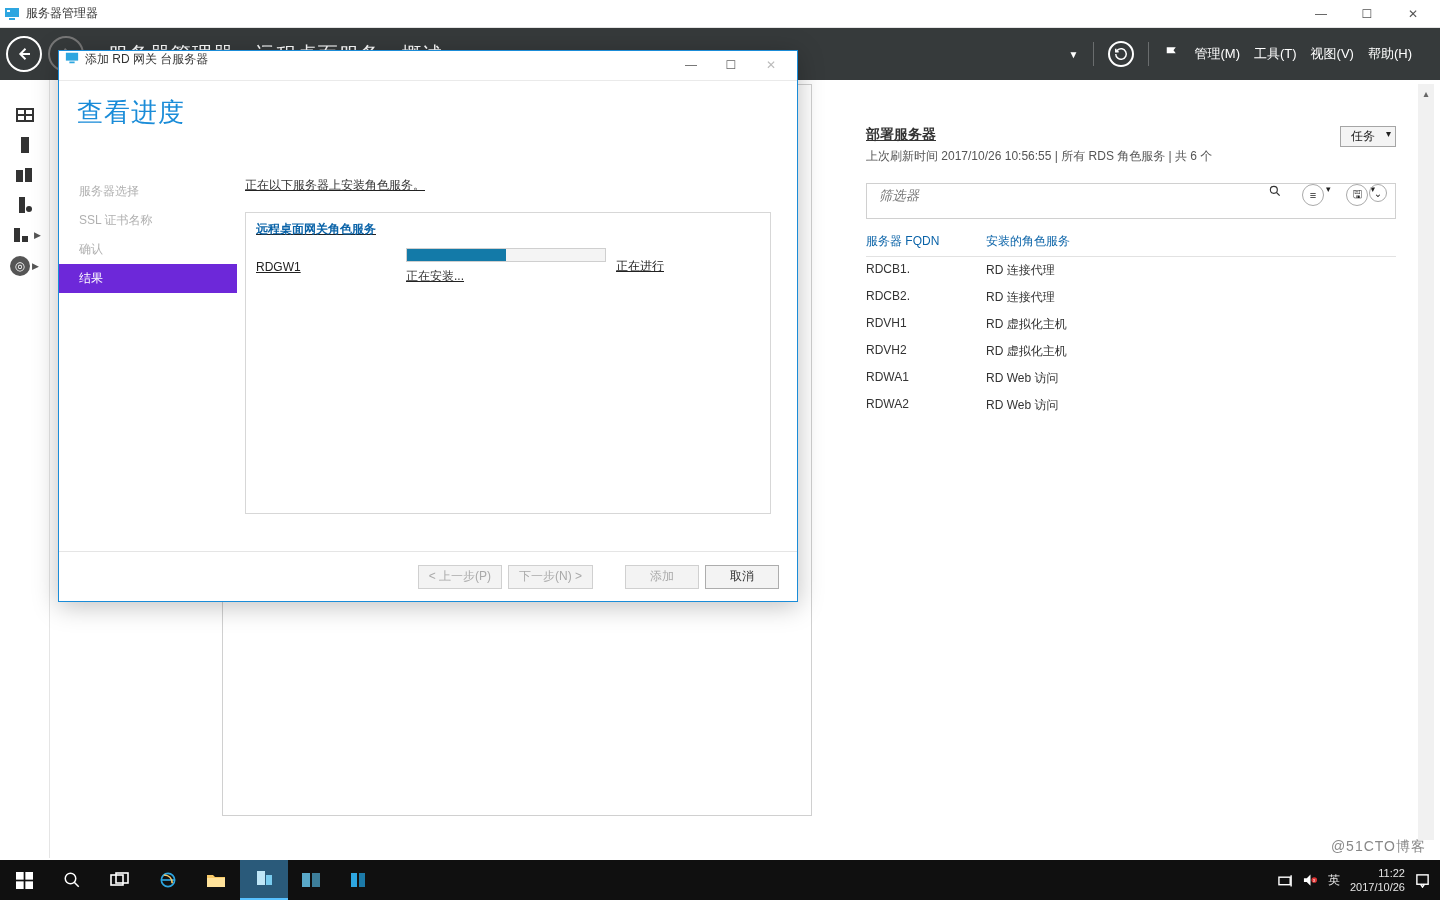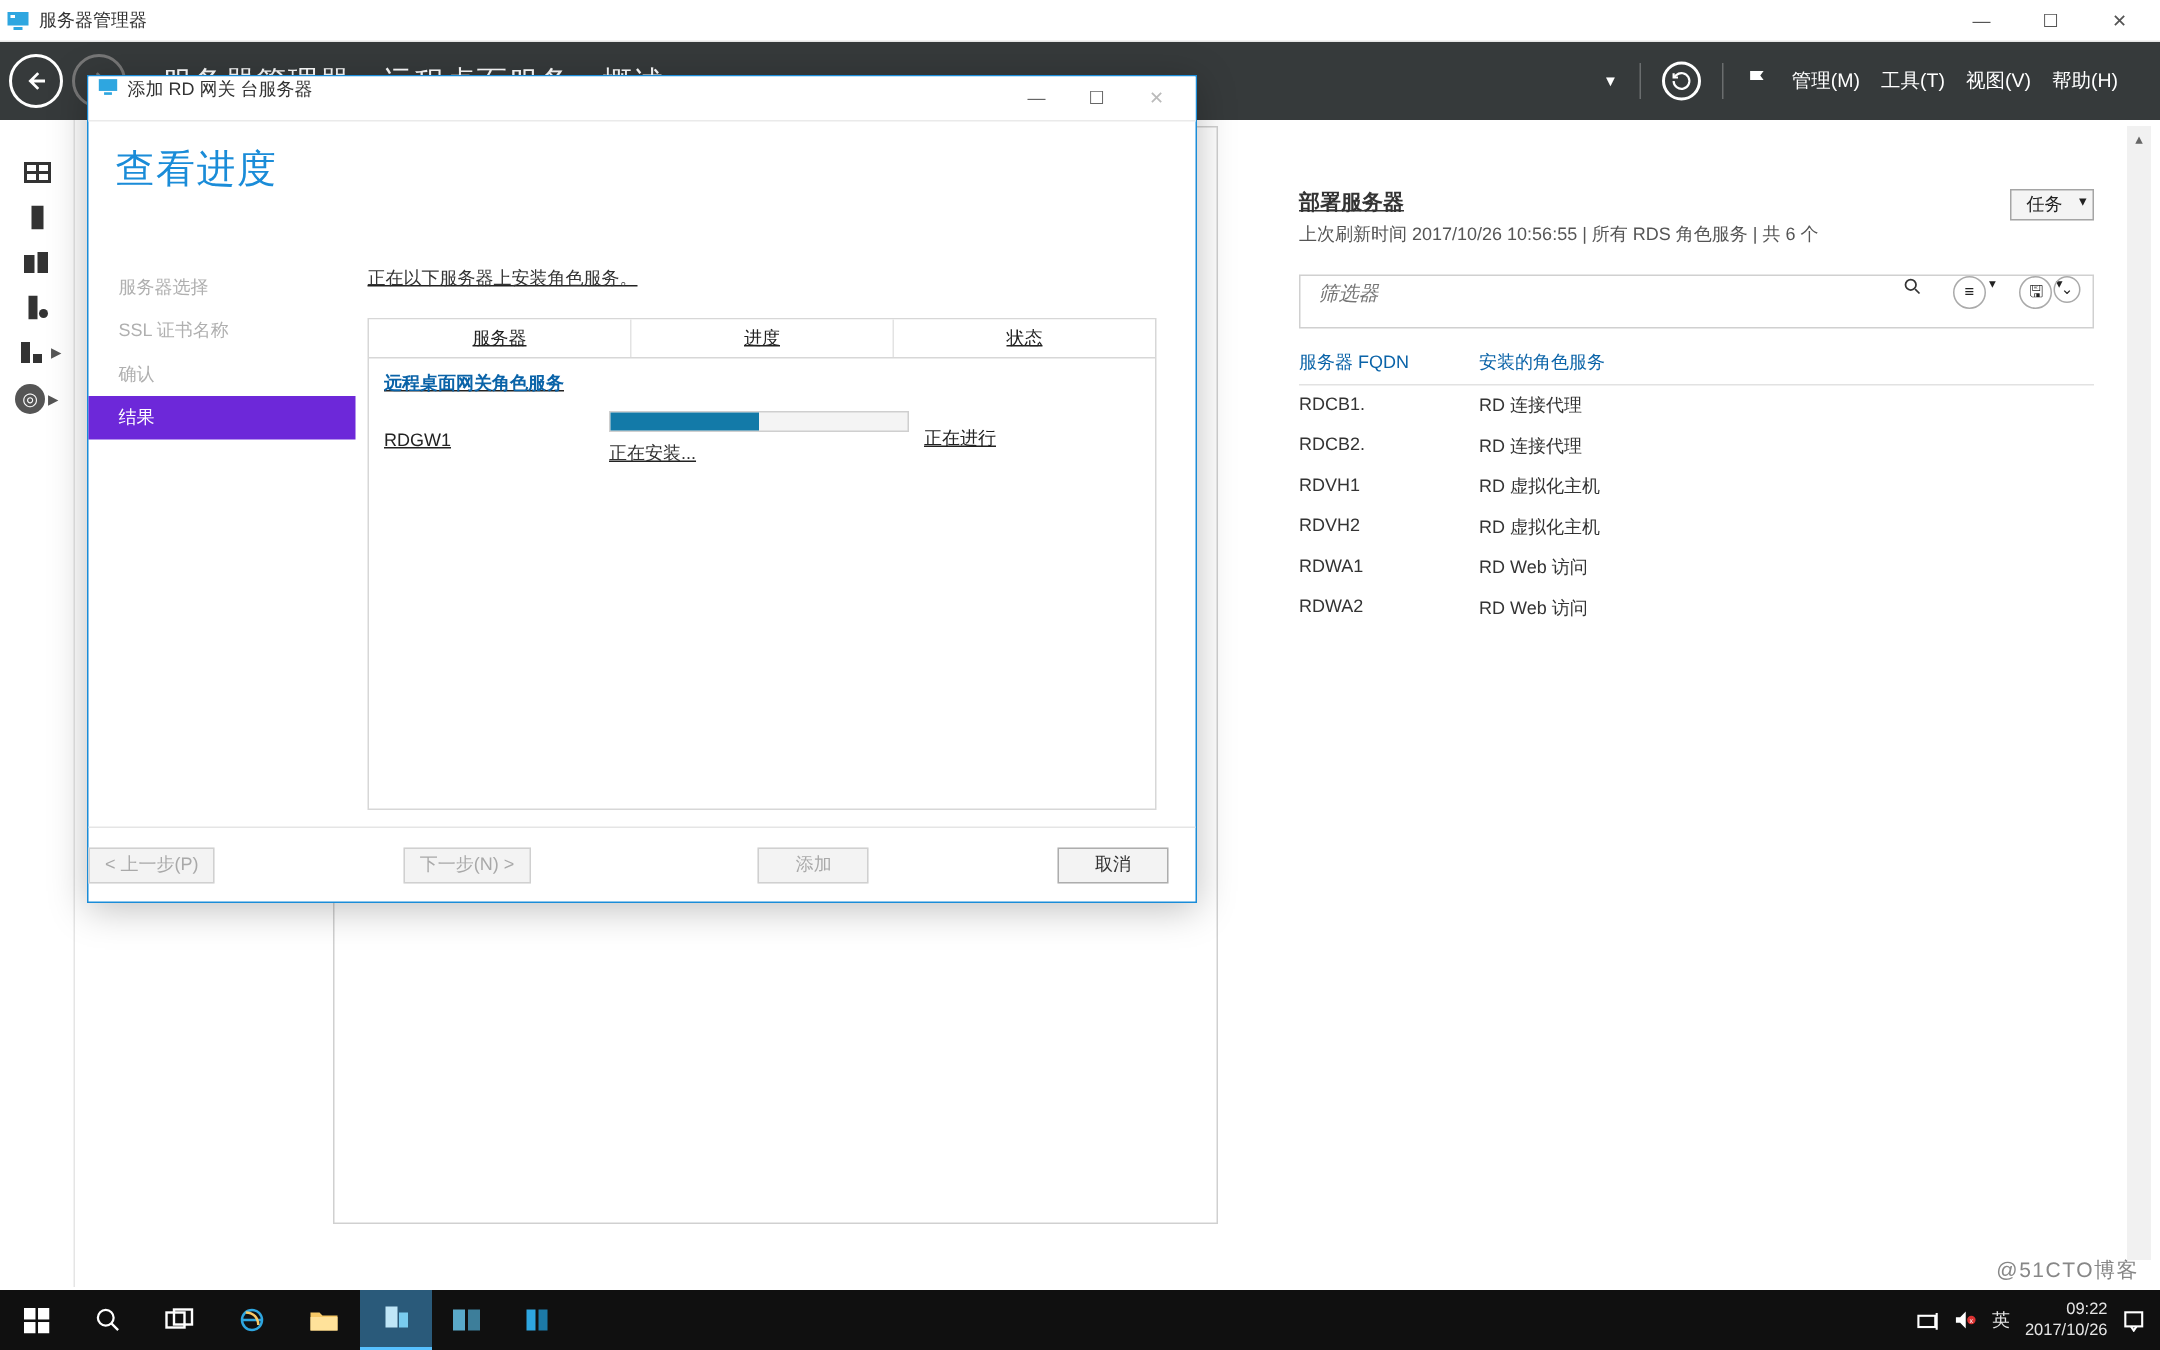--- a/index.html
+++ b/index.html
@@ -74,21 +74,21 @@
 .wizard .grid .ghead div:last-child{border-right:none;}
 .wizard .grid .gbody { height:300px; padding:8px 10px;}
 .wizard .grid .section-title { color:#0a63a8; font-size:12px; font-weight:600; margin-bottom:10px;}
 .wizard .grid .row { display:flex; align-items:center; font-size:12px;}
 .wizard .grid .row .col1{ width:150px;}
 .wizard .grid .row .col2{ width:210px; display:flex; flex-direction:column; gap:6px;}
 .wizard .grid .row .progress { width:200px; height:14px; border:1px solid #cfcfcf; background:#f4f4f4; position:relative;}
 .wizard .grid .row .progress .bar { position:absolute; left:0; top:0; bottom:0; width:50%; background:#137aa8;}
 .wizard .grid .row .sublabel { font-size:12px; color:#333;}
 .wizard .grid .row .col3{ flex:1;}
-.wizard .footer { position:absolute; left:0; right:0; bottom:0; height:50px; border-top:1px solid #e5e5e5; display:flex; align-items:center; justify-content:space-between; padding-right:18px; gap:6px;}
+.wizard .footer { position:absolute; left:0; right:0; bottom:0; height:50px; border-top:1px solid #e5e5e5; display:flex; align-items:center; justify-content:flex-end; padding-right:18px; gap:6px;}
 .wizard .footer button { min-width:74px; height:24px; border:1px solid #adadad; background:#f3f3f3; font-size:12px; color:#333; padding:0 10px;}
 .wizard .footer button[disabled]{ color:#a9a9a9; background:#f3f3f3; border-color:#d0d0d0;}
 
 
 .right-scroll { position:absolute; right:6px; top:84px; width:16px; bottom:60px; background:#f1f1f1;}
 .right-scroll .arrow { height:18px; display:flex; align-items:center; justify-content:center; font-size:10px; color:#666;}
 
 
 .taskbar { position:absolute; left:0; right:0; bottom:0; height:40px; background:#101010; display:flex; align-items:center; color:#fff;}
 .taskbar .tb-item { width:48px; height:40px; display:flex; align-items:center; justify-content:center; font-size:17px; color:#fff;}
@@ -276,25 +276,20 @@
     <div class="steps">
       <div class="step">服务器选择</div>
       <div class="step">SSL 证书名称</div>
       <div class="step">确认</div>
       <div class="step active">结果</div>
     </div>
 
     <div class="main">
       <div class="intro">正在以下服务器上安装角色服务。</div>
       <div class="grid">
-        <div class="ghead">
-          <div>服务器</div>
-          <div>进度</div>
-          <div>状态</div>
-        </div>
         <div class="gbody">
           <div class="section-title">远程桌面网关角色服务</div>
           <div class="row">
             <div class="col1">RDGW1</div>
             <div class="col2">
               <div class="progress">
                   <div class="bar"></div>
                 </div>
               <div class="sublabel">正在安装...</div>
             </div>
@@ -377,21 +372,21 @@
       </span>
     <span>
         <svg width="15" height="14" viewBox="0 0 16 14" fill="#fff">
           <path d="M1 5h3l4-4v12l-4-4H1z"></path>
           <circle cx="12" cy="7" r="3" fill="#d33"></circle>
           <text x="12" y="9" font-size="5" text-anchor="middle" fill="#fff">x</text>
         </svg>
       </span>
     <span>英</span>
     <div class="clock">
-      <div>09:22</div>
+      <div>11:22</div>
       <div>2017/10/26</div>
     </div>
     <span>
         <svg width="15" height="15" viewBox="0 0 16 16" fill="none" stroke="#fff" stroke-width="1.5">
           <rect x="2" y="2" width="12" height="10"></rect>
           <path d="M6 12l2 3 2-3"></path>
         </svg>
       </span>
   </div>
 </div>

